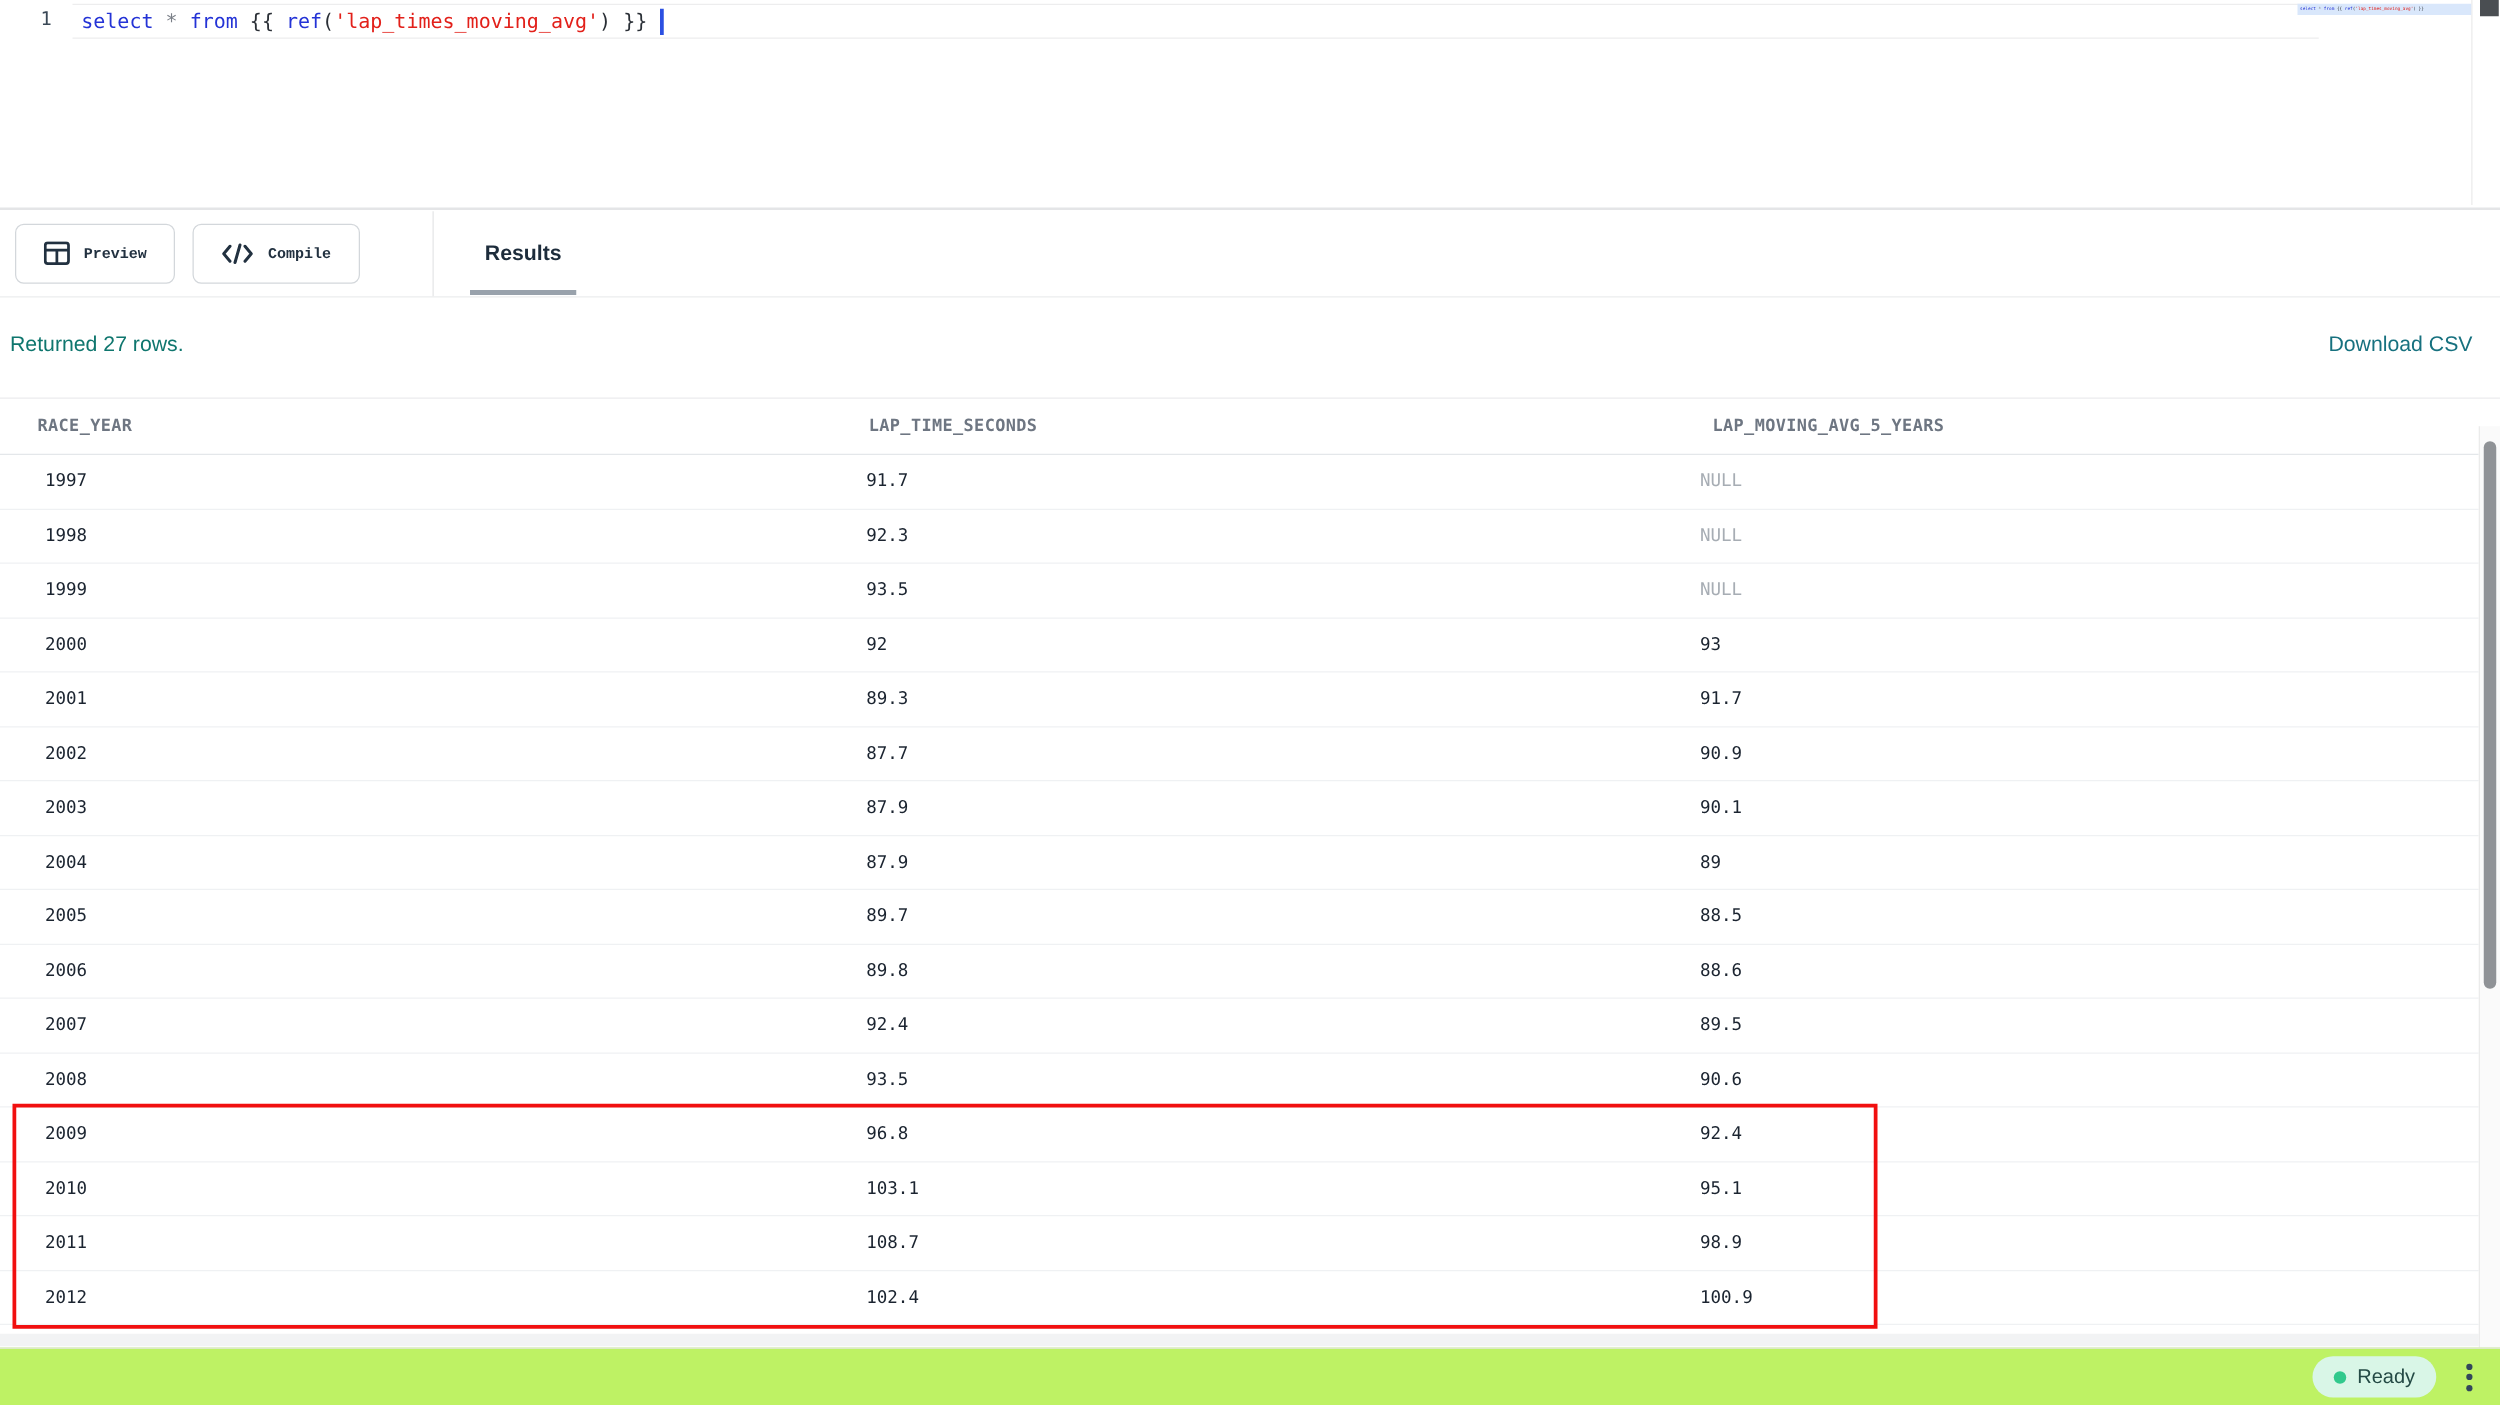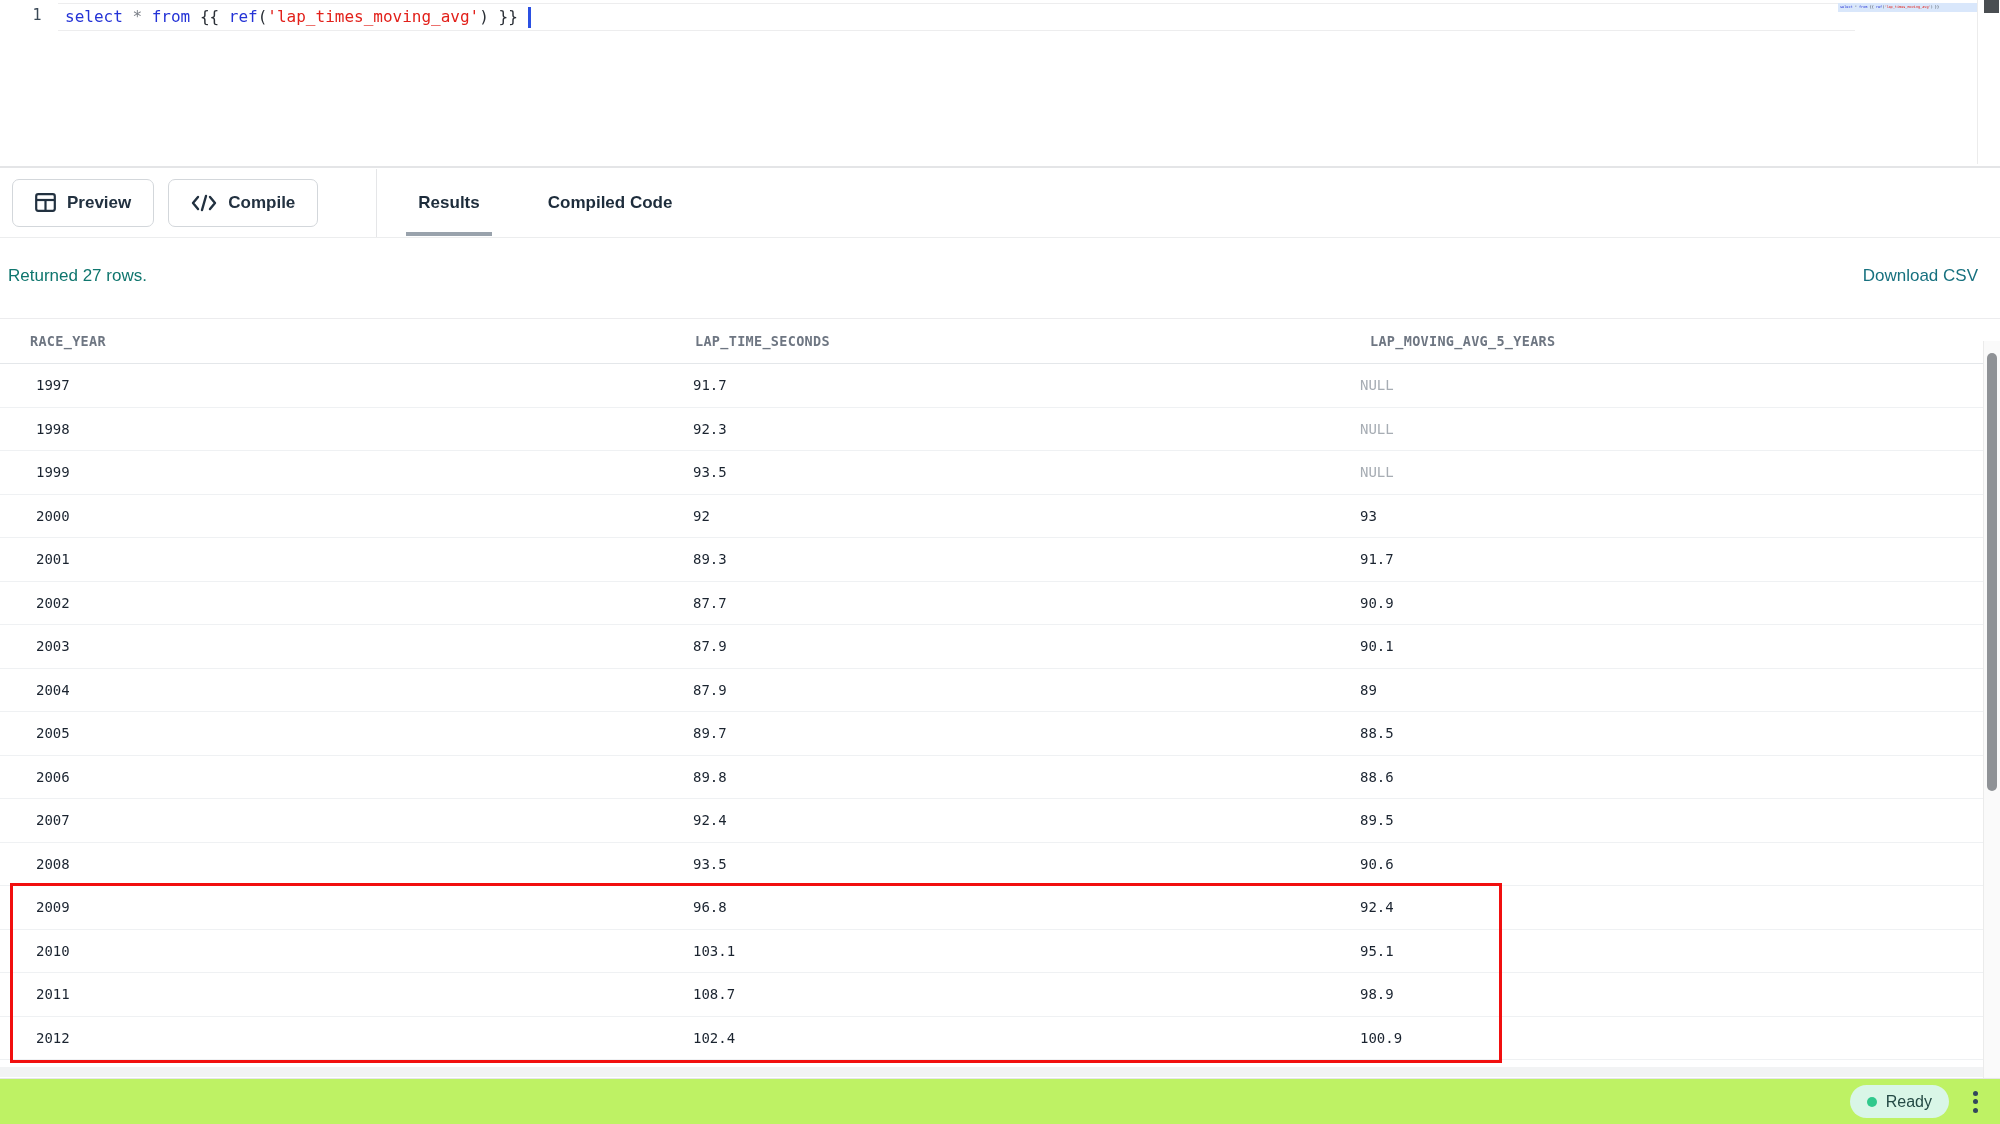--- a/index.html
+++ b/index.html
@@ -23,25 +23,25 @@
   .minimap{position:absolute;top:0;right:23px;width:139px;height:164px;}
   .minimap-line{position:absolute;top:3px;left:0;right:0;height:9px;background:#d9e7fb;
                 font:3.5px/9px "DejaVu Sans Mono",monospace;white-space:pre;padding-left:2px;overflow:hidden;}
   .minimap-divider{position:absolute;top:0;right:22px;width:1px;height:164px;background:#ececec;}
   .editor-scroll-thumb{position:absolute;top:0;right:1px;width:15px;height:13px;background:#4a4e52;}
 
   
   .toolbar{position:absolute;top:168px;left:0;right:0;height:70px;background:#fff;
            display:flex;align-items:center;padding-left:12px;border-bottom:1px solid #ecedee;box-sizing:border-box;}
   .btn{display:flex;align-items:center;gap:11px;height:48px;padding:0 22px;background:#fff;
-       border:1px solid #d3d7db;border-radius:7px;font-size:17px;font-weight:600;color:#223140;
-       margin-right:14px;cursor:pointer;font-family:Liberation Sans, sans-serif;}
+       border:1px solid #d3d7db;border-radius:7px;font-size:12px;font-weight:600;color:#223140;
+       margin-right:14px;cursor:pointer;font-family:Liberation Mono, monospace;}
   .btn svg{display:block;}
   .vdiv{width:1px;height:68px;background:#e5e6e8;margin-left:44px;}
-  .tab-bar{display:flex;height:70px;margin-left:20px;gap:11px;}
+  .tab-bar{display:flex;height:70px;margin-left:20px;}
   .tab{height:70px;display:flex;align-items:center;padding:0 21px;font-size:17px;font-weight:600;
        color:#1d2c3b;position:relative;cursor:pointer;margin-right:15px;}
   .tab.active::after{content:"";position:absolute;left:9px;right:9px;bottom:2px;height:4px;background:#99a2ac;}
 
   
   .returned{position:absolute;top:266px;left:8px;font-size:17px;color:#0f766e;}
   .download{position:absolute;top:266px;right:22px;font-size:17px;color:#17717f;cursor:pointer;}
 
   
   .table-section{position:absolute;top:318px;left:0;right:0;bottom:46px;border-top:1px solid #ececee;background:#fff;}
@@ -104,21 +104,20 @@
           <polyline points="7,3 2,9 7,15" stroke="#223140" stroke-width="2.4" stroke-linecap="round" stroke-linejoin="round"></polyline>
           <polyline points="19,3 24,9 19,15" stroke="#223140" stroke-width="2.4" stroke-linecap="round" stroke-linejoin="round"></polyline>
           <line x1="15" y1="2" x2="11" y2="16" stroke="#223140" stroke-width="2.4" stroke-linecap="round"></line>
         </svg>
       </span>
       <span>Compile</span>
     </button>
     <div class="vdiv"></div>
     <div class="tab-bar">
         <div class="tab active">Results</div>
-        <div class="tab">Compiled Code</div>
       </div>
   </div>
 
   <div class="returned">Returned 27 rows.</div>
   <div class="download">Download CSV</div>
 
   <div class="table-section">
     <div class="header-row">
       <span class="hc hc1">RACE_YEAR</span>
       <span class="hc hc2">LAP_TIME_SECONDS</span>

